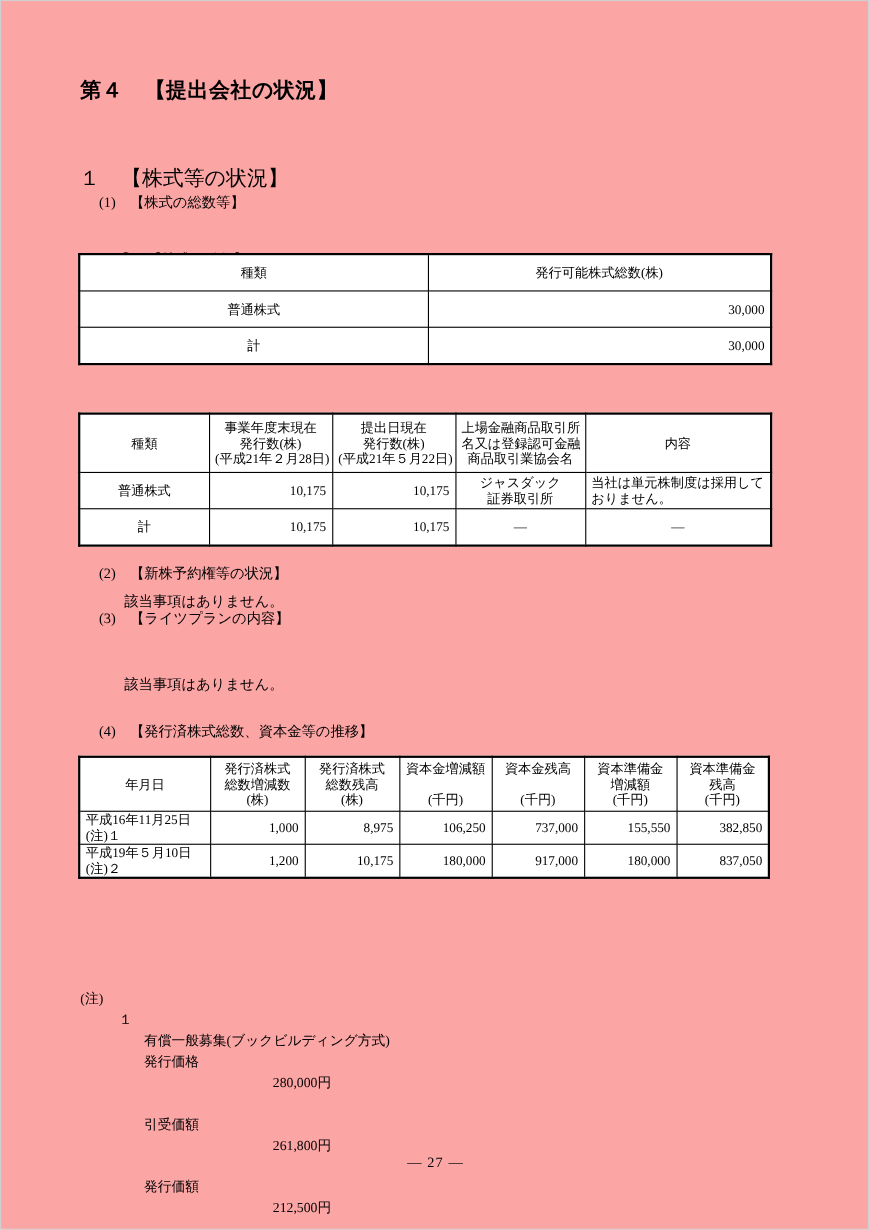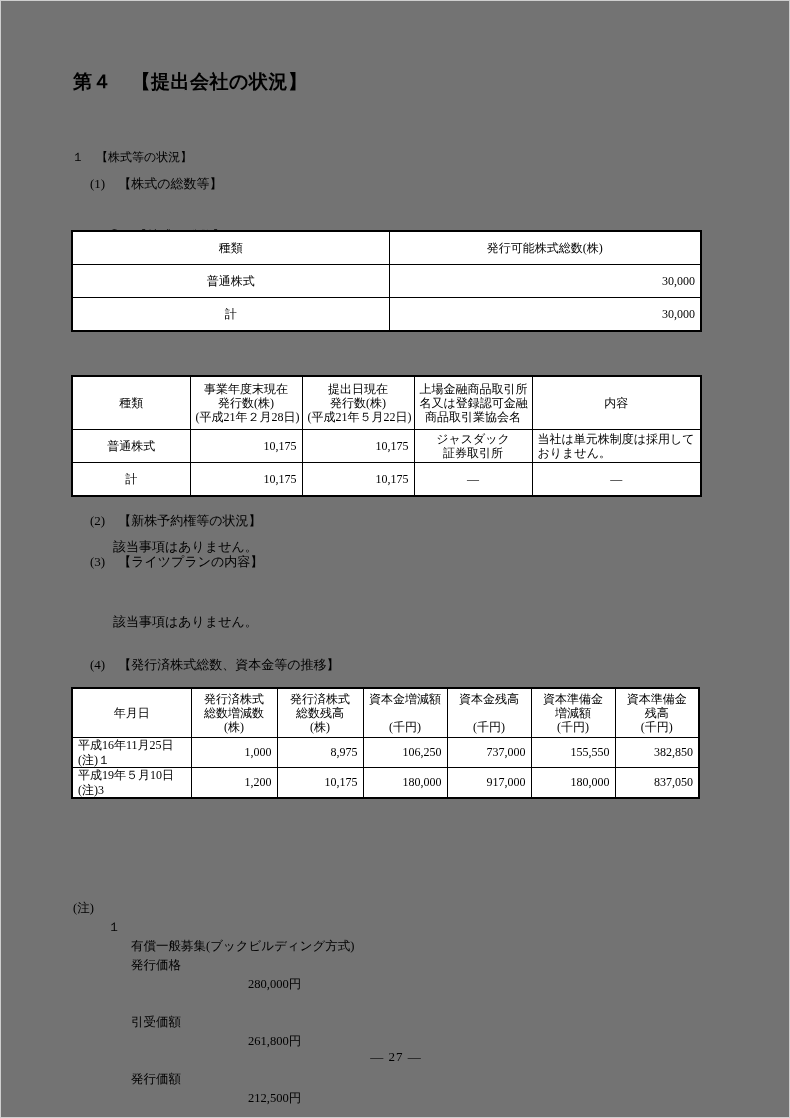--- a/index.html
+++ b/index.html
@@ -8,41 +8,41 @@
     background: #ffffff;
   }
   body {
     font-family: "Liberation Serif", "DejaVu Serif", serif;
     color: #000000;
   }
   .page {
     position: relative;
     width: 790px;
     height: 1118px;
-    background: #737373;
+    background: #fca5a5;
     box-sizing: border-box;
     border: 1px solid #cfcfcf;
     overflow: hidden;
   }
 
   
   .doc-title {
     position: absolute;
     left: 72px;
     top: 68px;
     font-size: 19px;
     font-weight: bold;
     letter-spacing: 0.5px;
     white-space: pre;
   }
 
   .lvl1 {
     position: absolute;
     left: 71px;
-    font-size: 12px;
+    font-size: 19px;
     white-space: pre;
   }
   .lvl2 {
     position: absolute;
     left: 89px;
     font-size: 13px;
     white-space: pre;
   }
   .lvl3 {
     position: absolute;
@@ -242,21 +242,21 @@
 (注)１</td>
         <td class="bd r">1,000</td>
         <td class="bd r">8,975</td>
         <td class="bd r">106,250</td>
         <td class="bd r">737,000</td>
         <td class="bd r">155,550</td>
         <td class="bd r">382,850</td>
       </tr>
       <tr>
         <td class="bd l nowrap">平成19年５月10日
-(注)3</td>
+(注)２</td>
         <td class="bd r">1,200</td>
         <td class="bd r">10,175</td>
         <td class="bd r">180,000</td>
         <td class="bd r">917,000</td>
         <td class="bd r">180,000</td>
         <td class="bd r">837,050</td>
       </tr>
     </tbody>
   </table>
 

